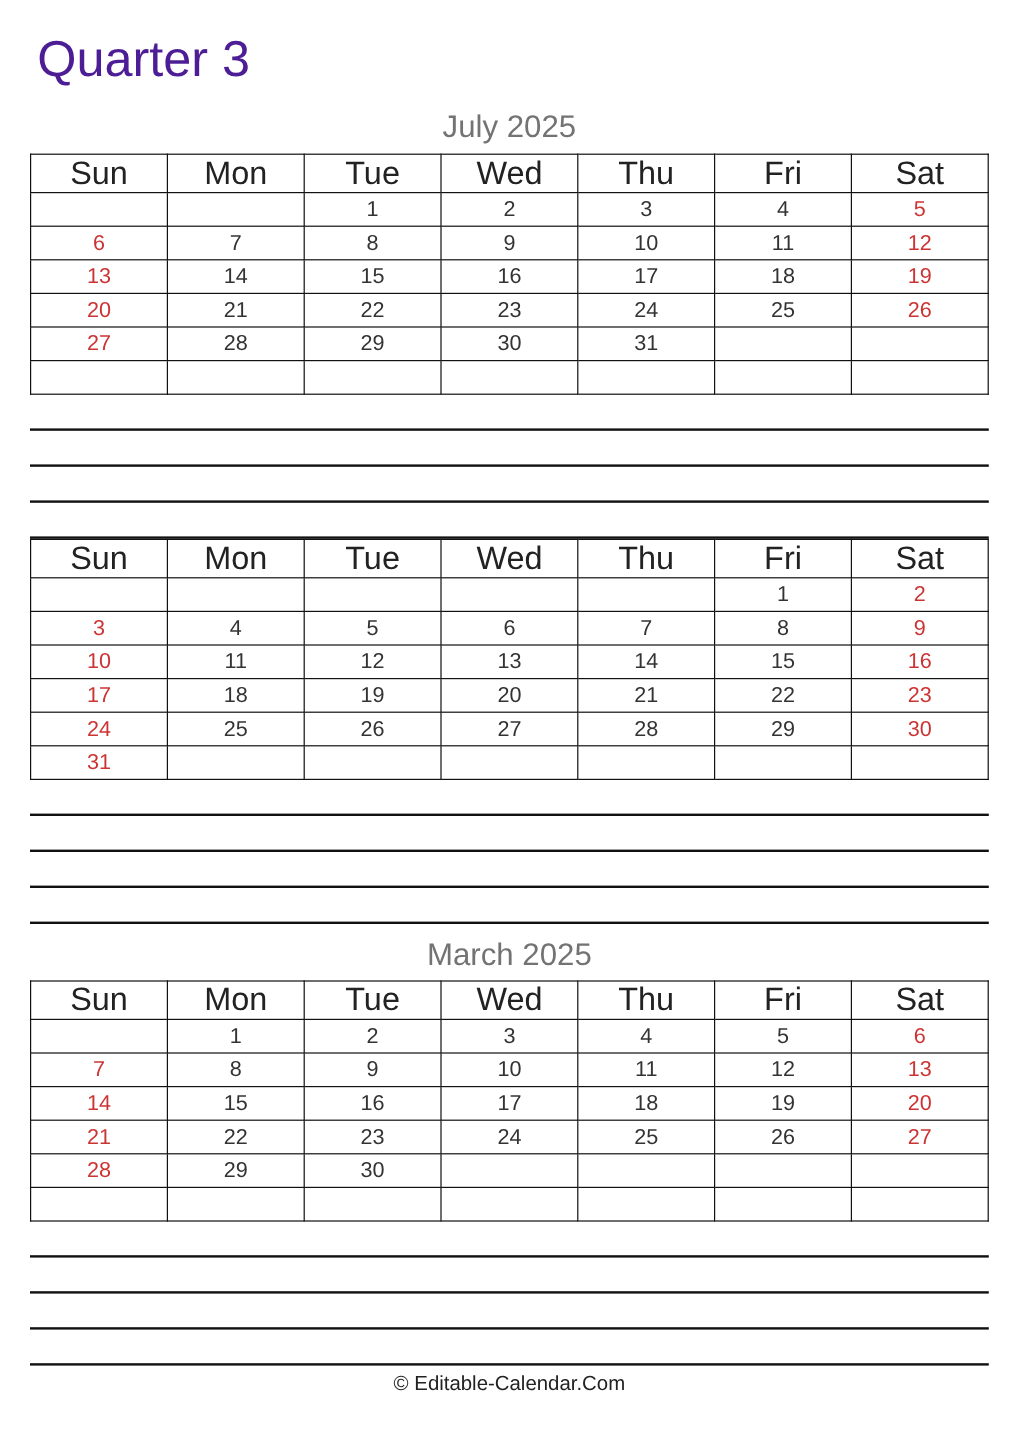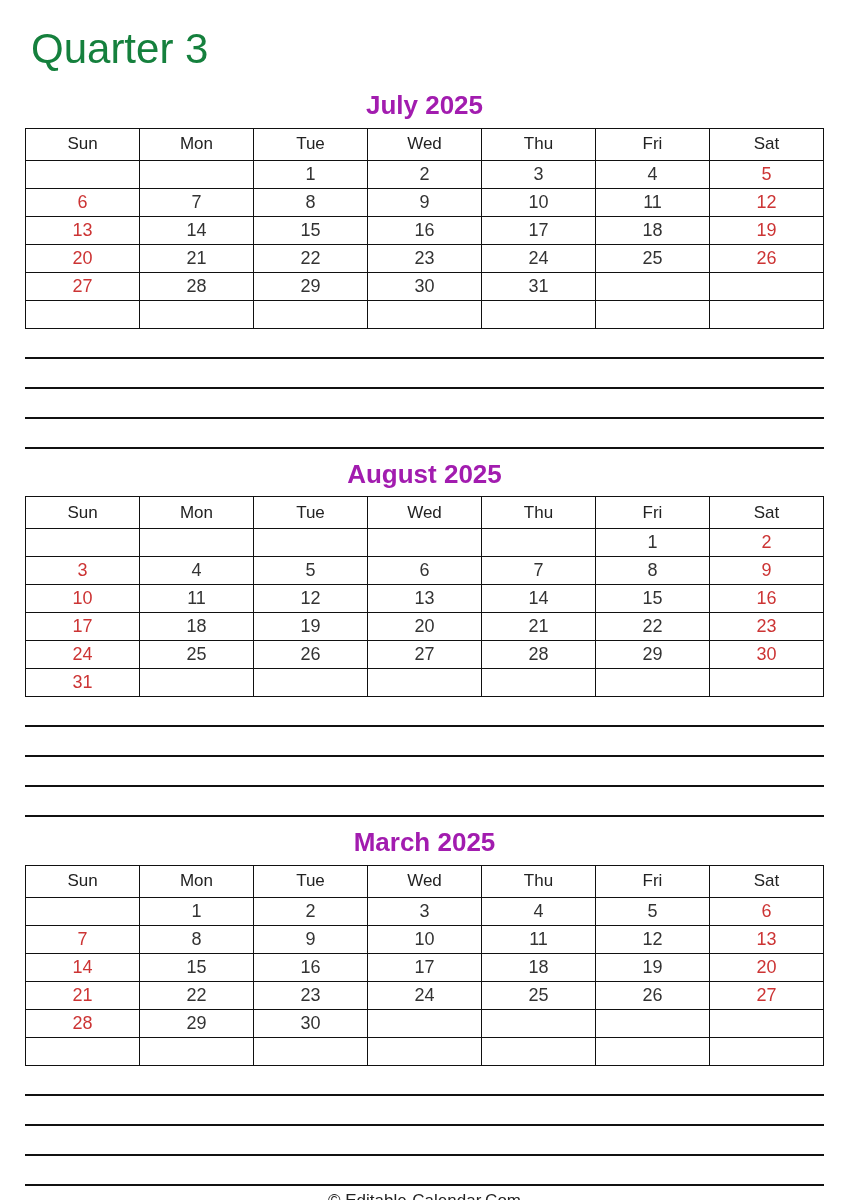--- a/index.html
+++ b/index.html
@@ -20,46 +20,46 @@
   .titlebar {
     display: flex;
     justify-content: space-between;
     align-items: baseline;
     padding: 0 6px;
     height: 56px;
   }
   .quarter-title, .year-title {
     font-size: 42px;
     line-height: 1.2;
-    color: #15803d;
+    color: #4c1d95;
     font-weight: 400;
   }
   .month-title {
     text-align: center;
     font-size: 26px;
     line-height: 1.25;
-    color: #a21caf;
-    font-weight: 700;
+    color: #737373;
+    font-weight: 400;
     margin: 9px 0 6px 0;
   }
   table.month-table {
     width: 100%;
     border-collapse: collapse;
     table-layout: fixed;
   }
   table.month-table th,
   table.month-table td {
     border: 1.5px solid #111111;
     text-align: center;
     padding: 0;
     vertical-align: middle;
   }
   table.month-table th {
     height: 31px;
-    font-size: 17px;
+    font-size: 27px;
     font-weight: 400;
     color: #222222;
   }
   table.month-table td {
     height: 27px;
     font-size: 18px;
     color: #333333;
   }
   table.month-table td.weekend {
     color: #cc3434;
@@ -160,21 +160,20 @@
           </tbody>
         </table>
         <div class="notes">
           <div class="note-line"></div>
           <div class="note-line"></div>
           <div class="note-line"></div>
           <div class="note-line"></div>
         </div>
       </section>
       <section>
-        <h2 class="month-title">August 2025</h2>
         <table class="month-table">
           <thead>
             <tr>
               <th>Sun</th>
               <th>Mon</th>
               <th>Tue</th>
               <th>Wed</th>
               <th>Thu</th>
               <th>Fri</th>
               <th>Sat</th>

